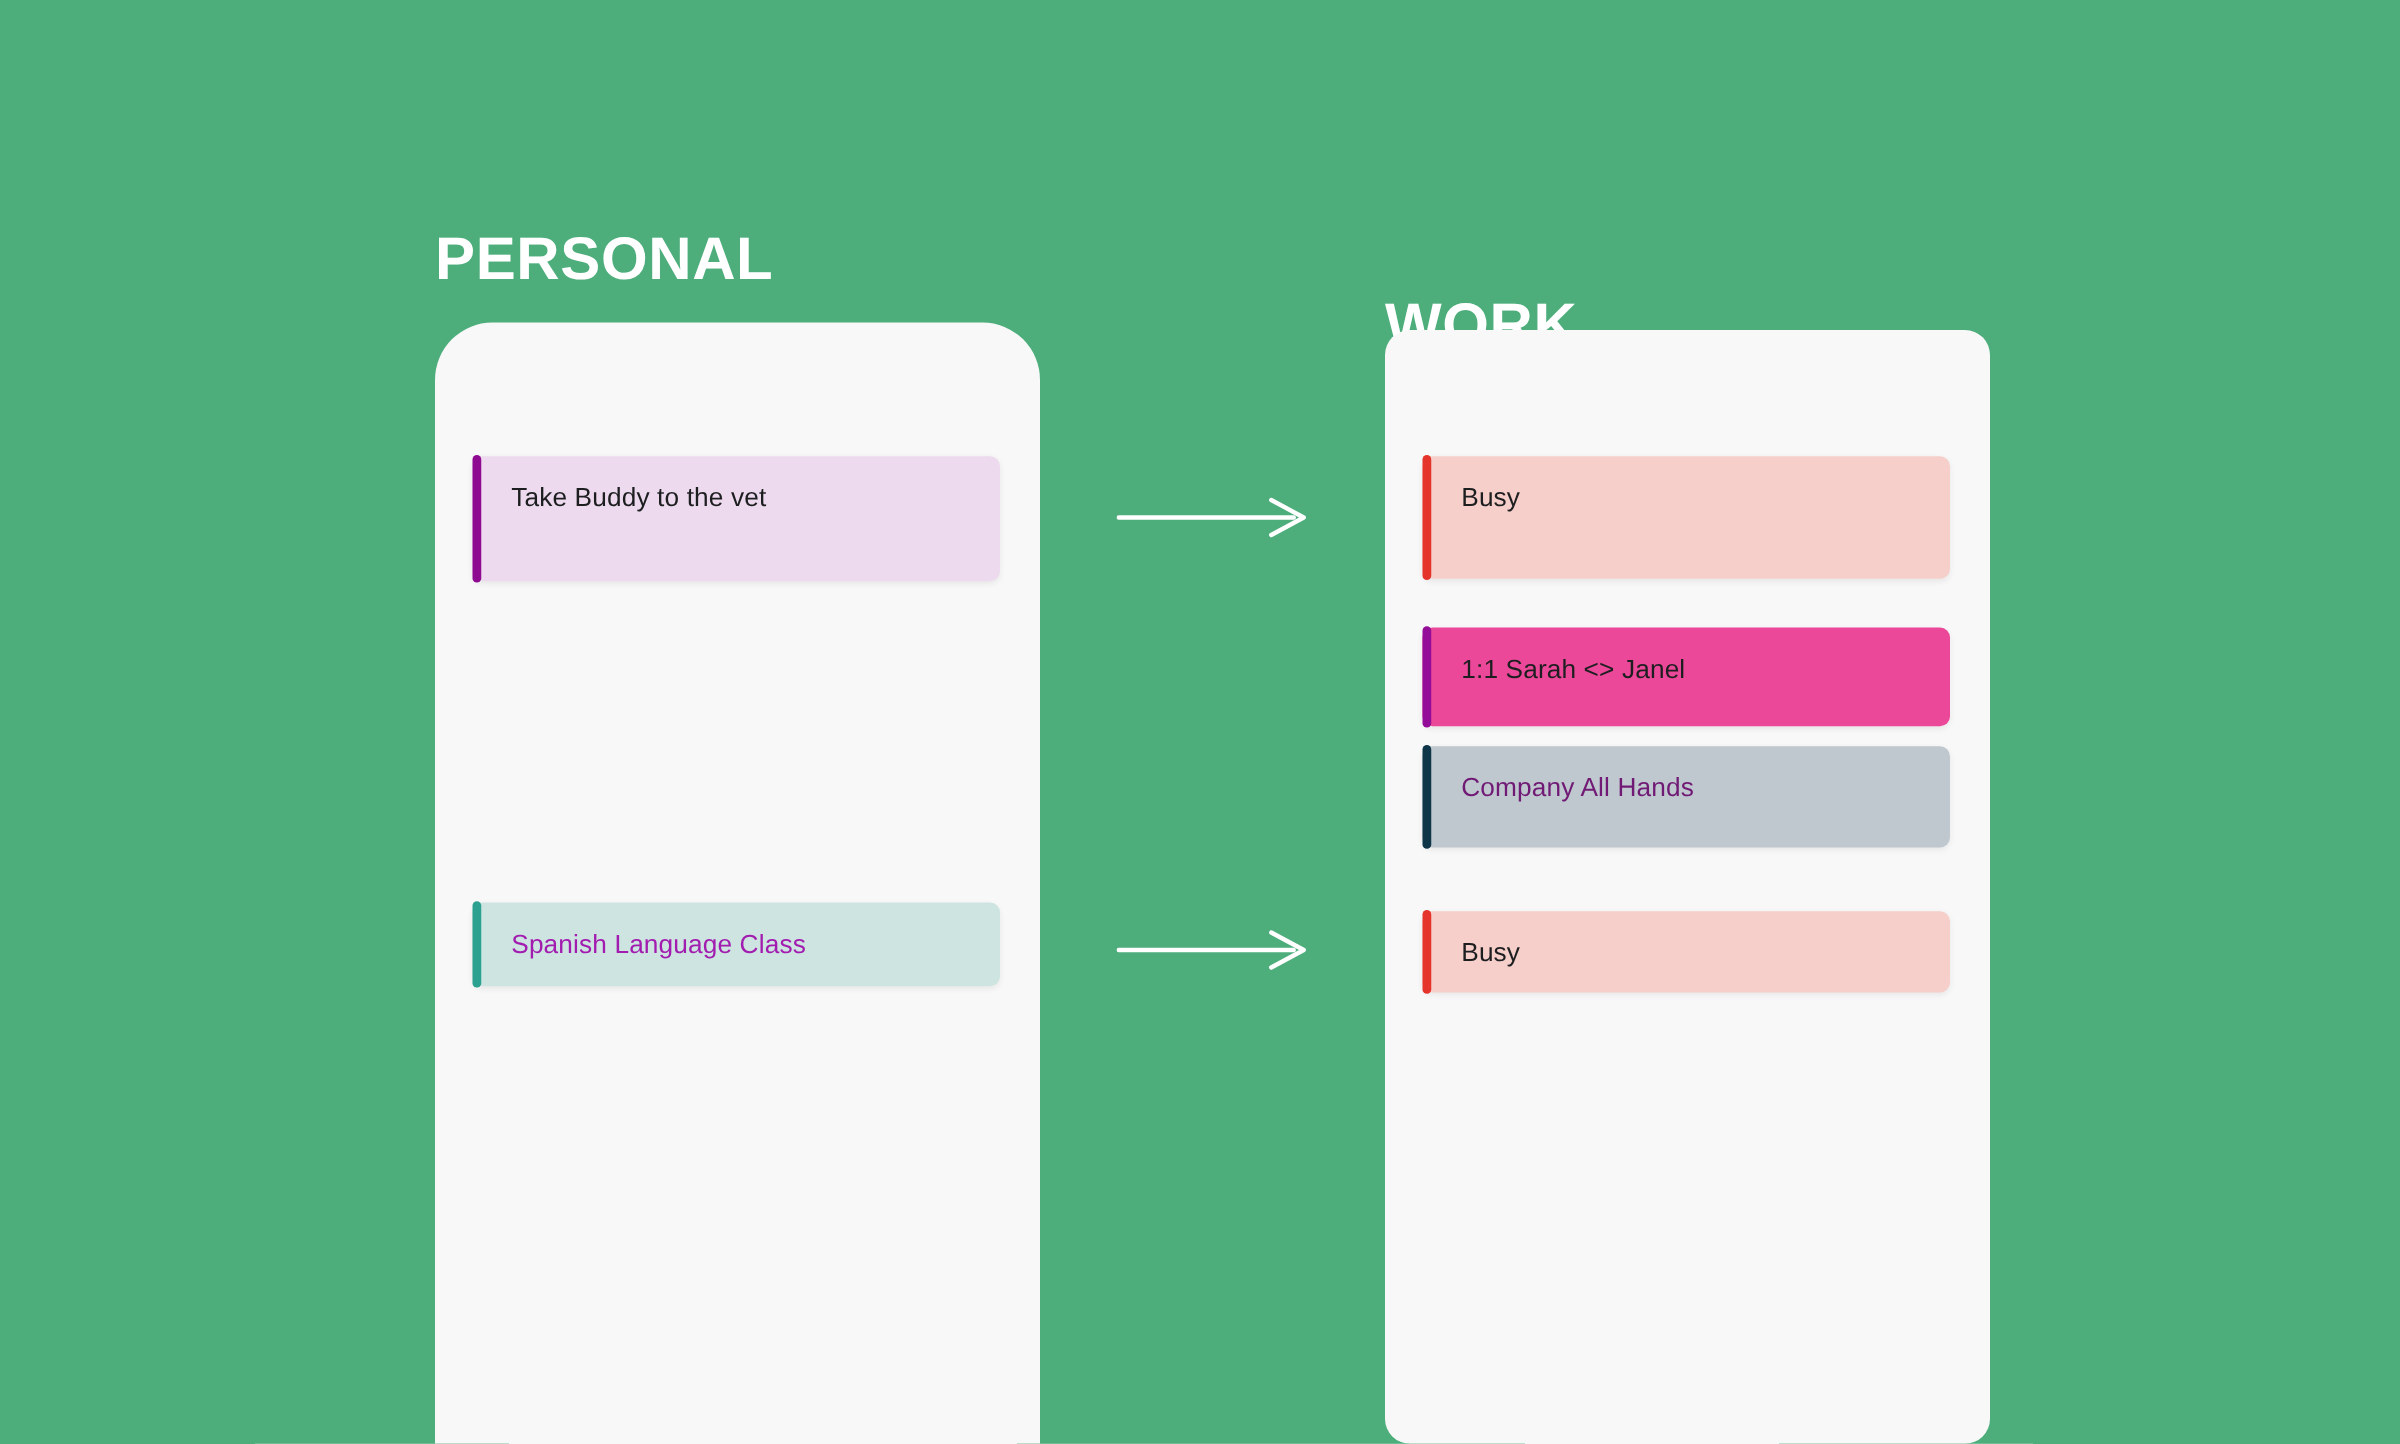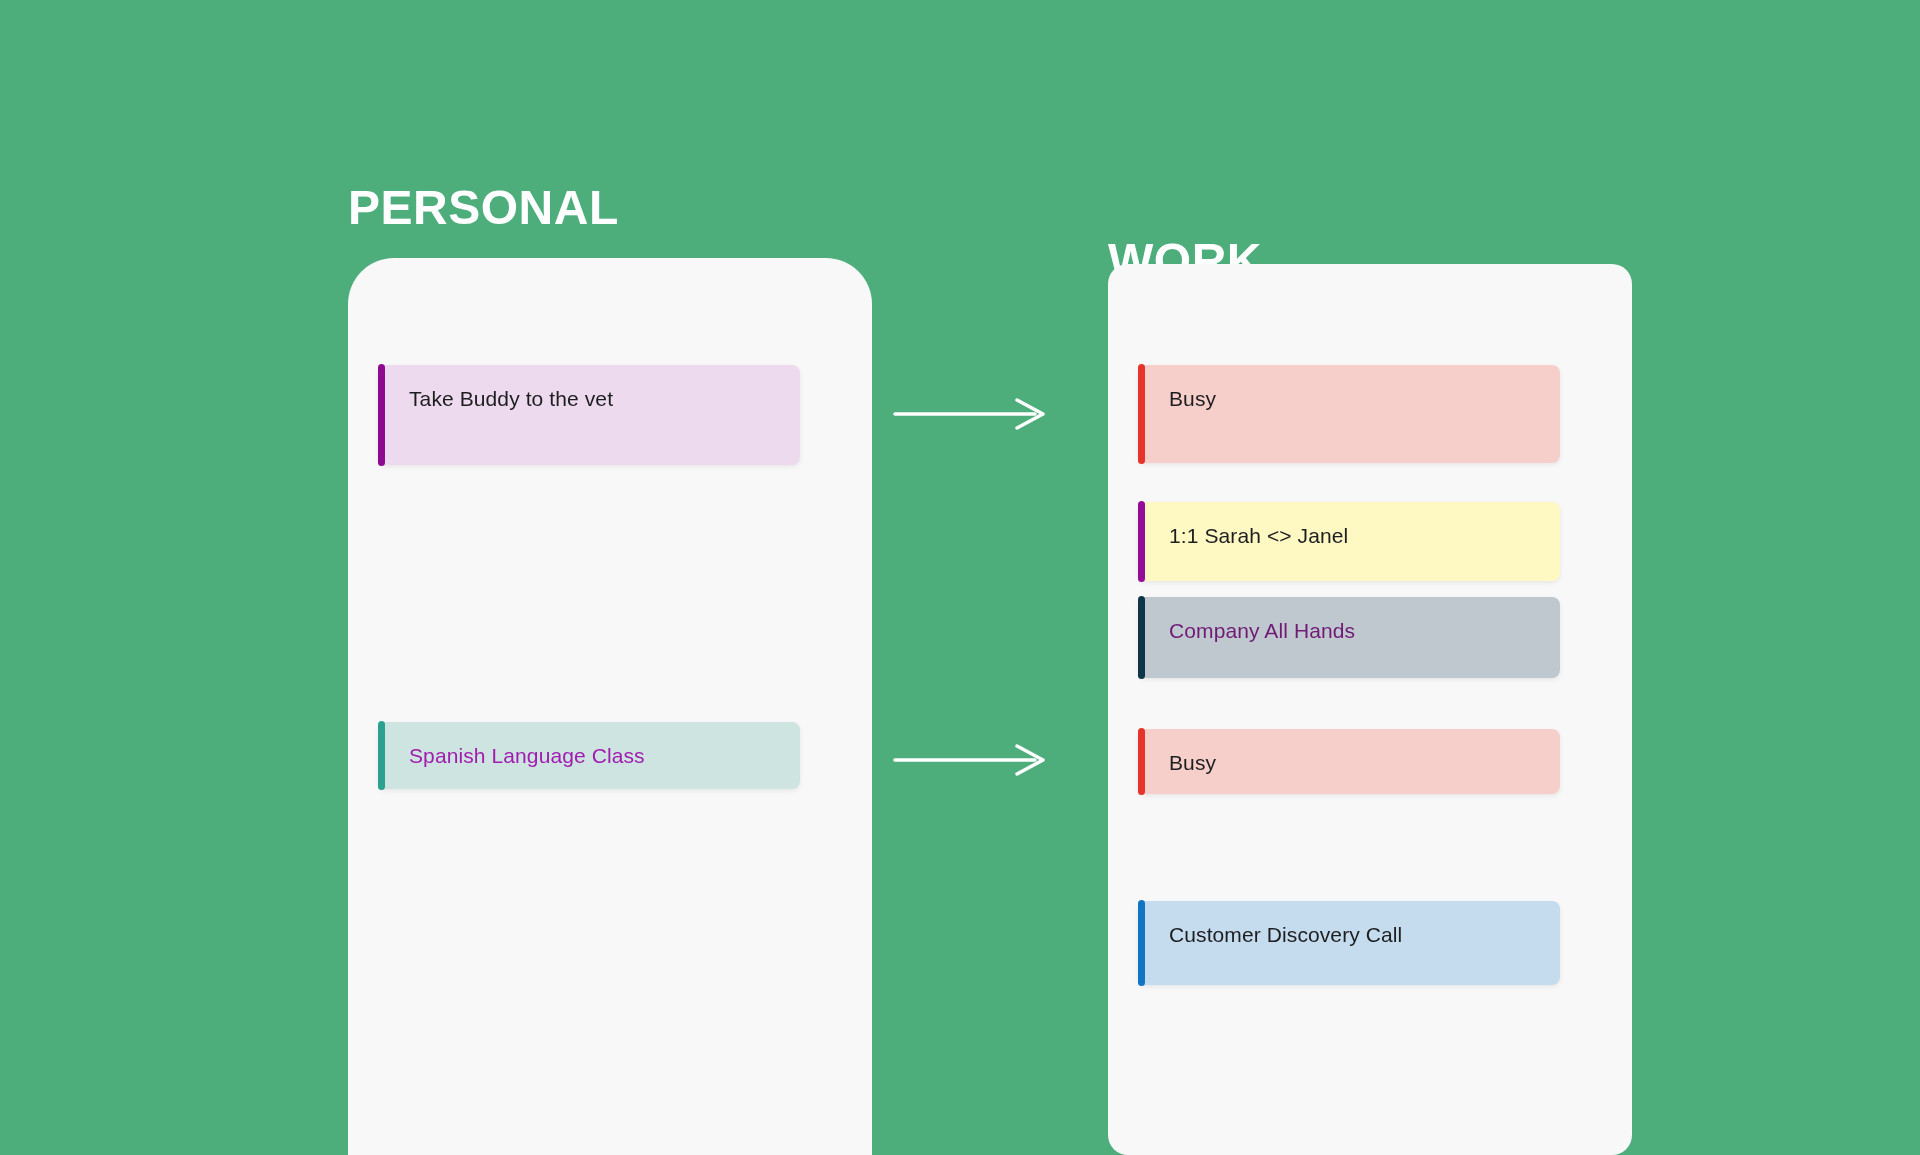--- a/index.html
+++ b/index.html
@@ -23,21 +23,20 @@
     width: 484px;
     font-size: 48px;
     font-weight: 700;
     letter-spacing: 0.5px;
     line-height: 1;
   }
   .panel {
     position: absolute;
     width: 484px;
     border-radius: 46px 46px 0 0;
-    padding-left: 40px;
   }
   .event {
     position: absolute;
     left: 30px;
     width: 422px;
     border-radius: 8px;
     box-shadow: 0 2px 5px rgba(0,0,0,0.07);
     box-sizing: border-box;
     padding: 21px 24px 0 31px;
     font-size: 21px;
@@ -75,35 +74,31 @@
       <span class="strip" style="background: rgb(44, 161, 143);"></span>
       <span>Spanish Language Class</span>
     </div>
   </div>
 
   <div class="panel" style="left: 1108px; top: 264px; width: 484px; height: 891px; background: rgb(248, 248, 248); border-radius: 20px;">
     <div class="event" style="top: 101px; height: 98px; background: rgb(246, 207, 202); color: rgb(29, 30, 32);">
       <span class="strip" style="background: rgb(229, 52, 43);"></span>
       <span>Busy</span>
     </div>
-    <div class="event" style="top: 238px; height: 79px; background: #fef9c3; color: rgb(29, 30, 32);">
+    <div class="event" style="top: 238px; height: 79px; background: #ec4899; color: rgb(29, 30, 32);">
       <span class="strip" style="background: rgb(148, 13, 152);"></span>
       <span>1:1 Sarah &lt;&gt; Janel</span>
     </div>
     <div class="event" style="top: 333px; height: 81px; background: rgb(191, 200, 206); color: #701a75;">
       <span class="strip" style="background: rgb(15, 53, 73);"></span>
       <span>Company All Hands</span>
     </div>
     <div class="event" style="top: 465px; height: 65px; background: rgb(246, 207, 202); color: rgb(29, 30, 32);">
       <span class="strip" style="background: rgb(229, 52, 43);"></span>
       <span>Busy</span>
-    </div>
-    <div class="event" style="top: 637px; height: 84px; background: rgb(197, 219, 238); color: rgb(29, 30, 32);">
-      <span class="strip" style="background: rgb(18, 116, 197);"></span>
-      <span>Customer Discovery Call</span>
     </div>
   </div>
 
   <svg class="arrow" viewBox="0 0 156 34" fill="none" style="left: 893px; top: 397px;">
     <line x1="2" y1="17" x2="142" y2="17" stroke-width="3.5" stroke-linecap="round" stroke="#FFFFFF"></line>
     <polyline points="124,3 150,17 124,31" stroke-width="3.5" fill="none" stroke-linecap="round" stroke-linejoin="round" stroke="#FFFFFF"></polyline>
   </svg>
   <svg class="arrow" viewBox="0 0 156 34" fill="none" style="left: 893px; top: 743px;">
     <line x1="2" y1="17" x2="142" y2="17" stroke-width="3.5" stroke-linecap="round" stroke="#FFFFFF"></line>
     <polyline points="124,3 150,17 124,31" stroke-width="3.5" fill="none" stroke-linecap="round" stroke-linejoin="round" stroke="#FFFFFF"></polyline>

